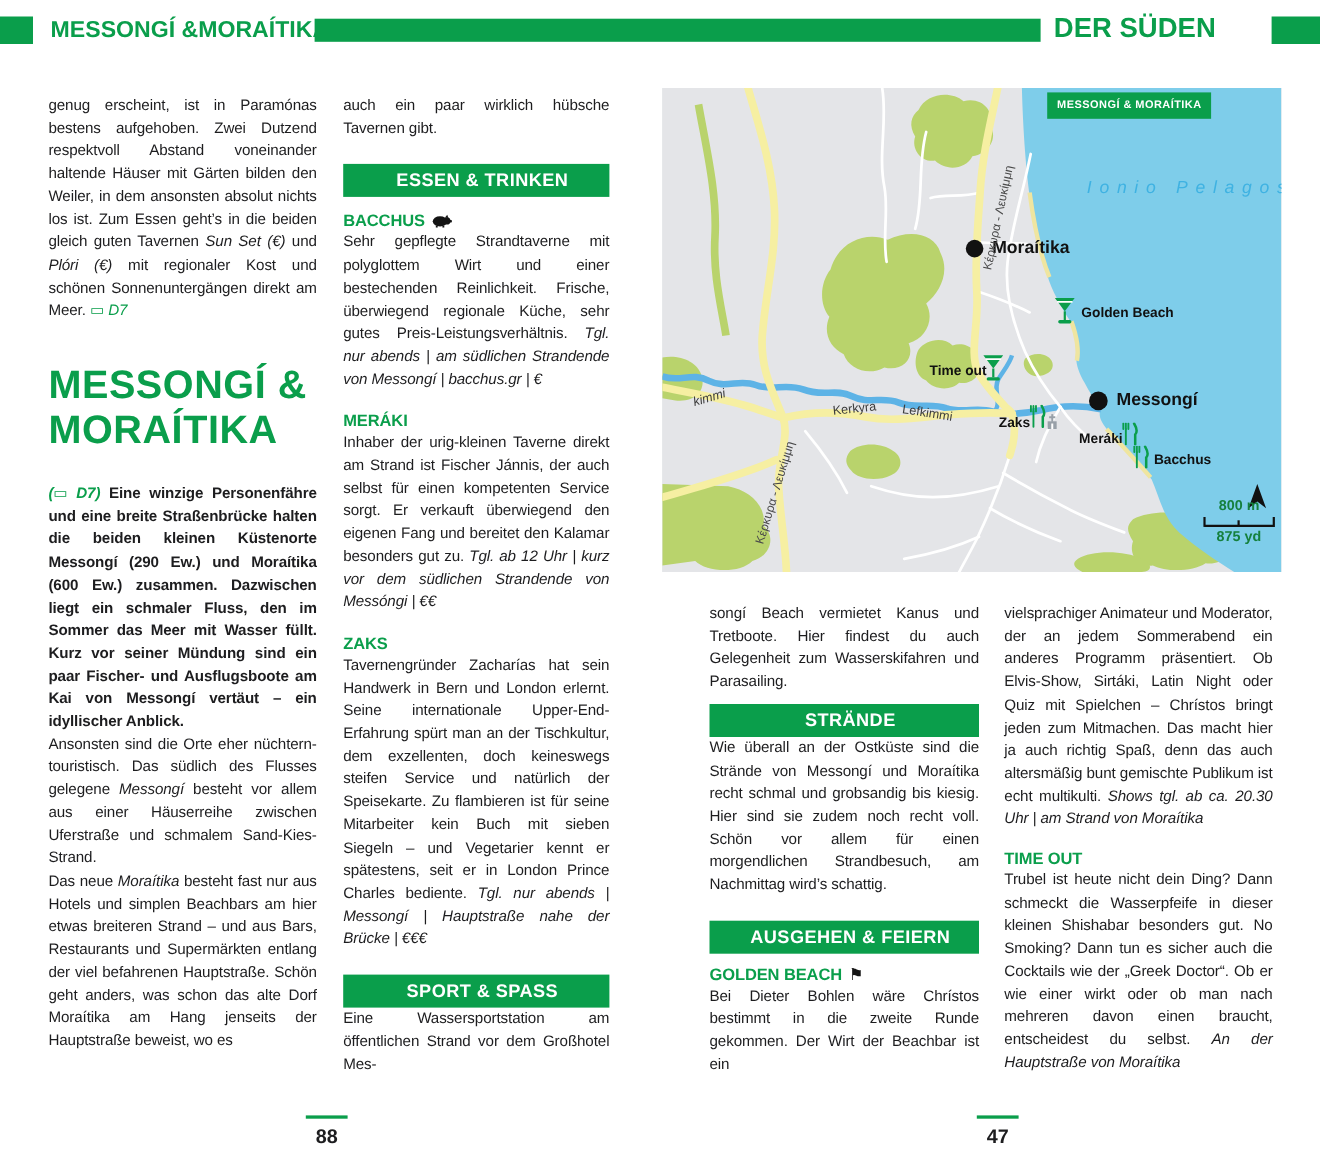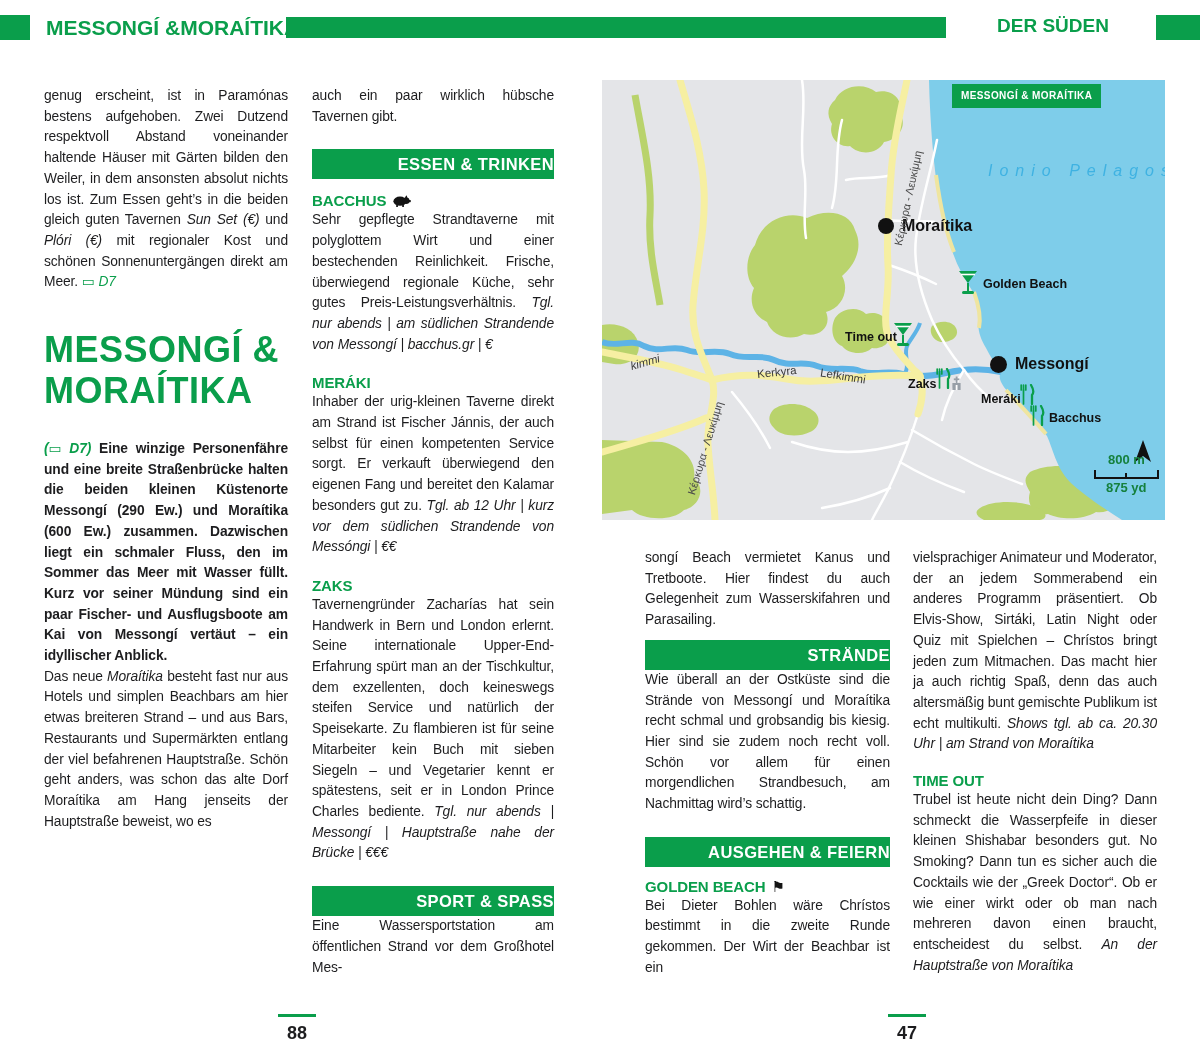--- a/index.html
+++ b/index.html
@@ -23,21 +23,21 @@
   .hdr-block{background:var(--green)}
   .hdr-title{color:var(--green);font-weight:bold;white-space:nowrap}
   
   .col{position:absolute;text-align:justify;font-size:13.8px;line-height:20.7px;letter-spacing:-0.1px}
   .col p{margin:0}
   .run-i{font-style:italic}
   .run-b{font-weight:bold}
   .run-g{color:var(--green);font-style:italic}
   .bigtitle{color:var(--green);font-weight:bold;font-size:36px;line-height:41px;letter-spacing:0.5px;text-align:left;margin:36px 0 28px 0}
   .intro{font-weight:bold}
-  .secbar{background:var(--green);color:#fff;font-weight:bold;font-size:16.5px;line-height:30px;height:30px;padding-left:11px;letter-spacing:0.4px;text-align:right}
+  .secbar{background:var(--green);color:#fff;font-weight:bold;font-size:16.5px;line-height:30px;height:30px;padding-left:11px;letter-spacing:0.4px;text-align:center}
   .poihead{color:var(--green);font-weight:bold;font-size:15px;line-height:19px;text-align:left;display:flex;align-items:center;gap:6px}
   .mt22{margin-top:22px}.mt20{margin-top:9px}.mt18{margin-top:18px}.mt16{margin-top:16px}
   .mt12{margin-top:12px}.mt10{margin-top:10px}.mt2{margin-top:2px}
   
   #map{left:602px;top:80px;width:563px;height:440px;background:var(--land);overflow:hidden}
   #map svg.base{position:absolute;left:0;top:0}
   .maplab{position:absolute;white-space:nowrap}
   .map-titlebox{background:var(--green);color:#fff;font-weight:bold;font-size:10px;line-height:24px;height:24px;padding:0 9px;letter-spacing:0.4px}
   .sealab{color:#3fb2e2;font-style:italic;font-size:16px;letter-spacing:7px}
   .townlab{font-weight:bold;font-size:16px;color:#111}
@@ -49,30 +49,31 @@
   
   .foot-rule{background:var(--green);height:3px;width:38px}
   .footnum{font-weight:bold;font-size:18px;width:38px;text-align:center}
 </style>
 </head>
 <body>
 
 <div class="abs hdr-block" style="left:0;top:15px;width:30px;height:25px"></div>
 <div class="abs hdr-title" style="left:46px;top:15px;font-size:21px;line-height:25px">MESSONGÍ &amp;MORAÍTIKA</div>
 <div class="abs hdr-block" style="left:286px;top:17px;width:660px;height:21px"></div>
-<div class="abs hdr-title" style="left:958px;top:11px;width:190px;text-align:center;font-size:19px;line-height:30px">DER SÜDEN</div>
+<div class="abs hdr-title" style="left:958px;top:11px;width:190px;text-align:left;font-size:25px;line-height:30px">DER SÜDEN</div>
 <div class="abs hdr-block" style="left:1156px;top:15px;width:44px;height:25px"></div>
 
 <div class="col" style="left:44px;top:86px;width:244px">
   <p><span>genug erscheint, ist in Paramónas bestens aufgehoben. Zwei Dutzend respektvoll Abstand voneinander haltende Häuser mit Gärten bilden den Weiler, in dem ansonsten absolut nichts los ist. Zum Essen geht’s in die beiden gleich guten Tavernen </span><span class="run-i">Sun Set (€)</span><span> und </span><span class="run-i">Plóri (€)</span><span> mit regionaler Kost und schönen Sonnenuntergängen direkt am Meer. </span><span class="run-g">▭ D7</span></p>
   <div class="bigtitle">
     <div>MESSONGÍ &amp;</div>
     <div>MORAÍTIKA</div>
   </div>
   <p class="intro"><span class="run-g">(▭ D7) </span><span class="run-b">Eine winzige Personenfähre und eine breite Straßenbrücke halten die beiden kleinen Küstenorte Messongí (290 Ew.) und Moraítika (600 Ew.) zusammen. Dazwischen liegt ein schmaler Fluss, den im Sommer das Meer mit Wasser füllt. Kurz vor seiner Mündung sind ein paar Fischer- und Ausflugsboote am Kai von Messongí vertäut – ein idyllischer Anblick.</span></p>
+  <p><span>Ansonsten sind die Orte eher nüchtern-touristisch. Das südlich des Flusses gelegene </span><span class="run-i">Messongí</span><span> besteht vor allem aus einer Häuserreihe zwischen Uferstraße und schmalem Sand-Kies-Strand.</span></p>
   <p><span>Das neue </span><span class="run-i">Moraítika</span><span> besteht fast nur aus Hotels und simplen Beachbars am hier etwas breiteren Strand – und aus Bars, Restaurants und Supermärkten entlang der viel befahrenen Hauptstraße. Schön geht anders, was schon das alte Dorf Moraítika am Hang jenseits der Hauptstraße beweist, wo es</span></p>
 </div>
 
 <div class="col" style="left:312px;top:86px;width:242px">
   <p><span>auch ein paar wirklich hübsche Tavernen gibt.</span></p>
   <div class="secbar mt22">ESSEN &amp; TRINKEN</div>
   <div class="poihead mt12">
     <span>BACCHUS</span>
     <svg width="19" height="13" viewBox="0 0 19 13">
       <ellipse cx="8" cy="7.2" rx="6.6" ry="4.6" fill="#141414"></ellipse>

